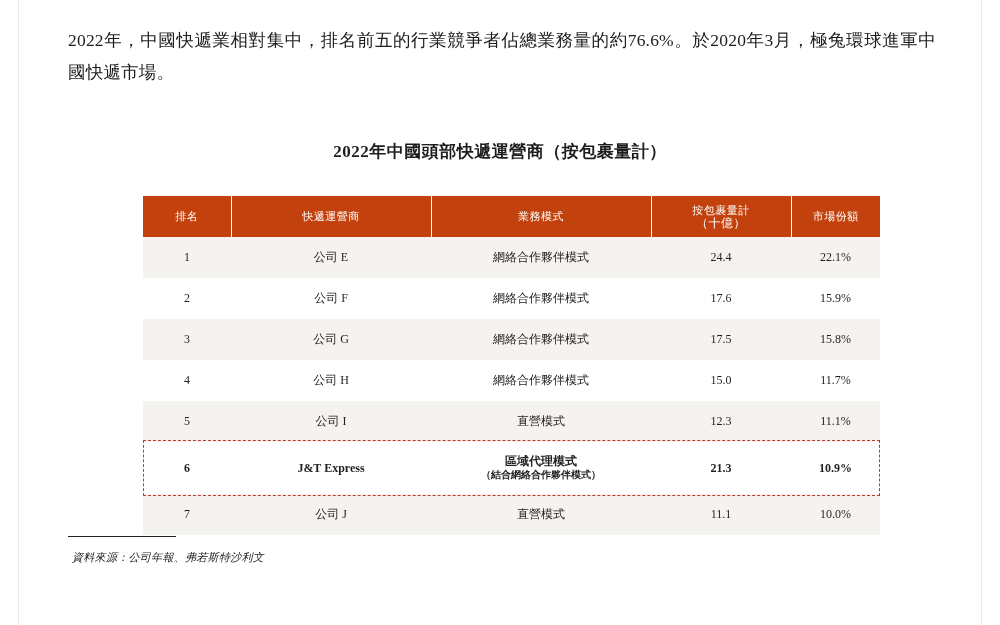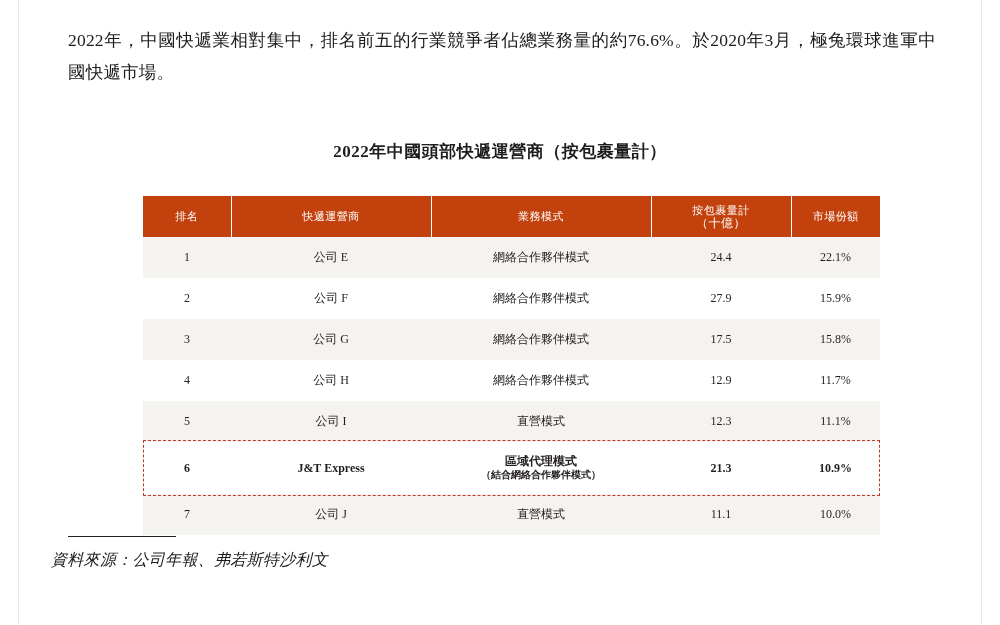--- a/index.html
+++ b/index.html
@@ -115,23 +115,23 @@
   .source-rule {
     position: absolute;
     left: 68px;
     top: 536px;
     width: 108px;
     height: 1px;
     background: #231f20;
   }
   .source {
     position: absolute;
-    left: 51px;
+    left: 72px;
     top: 550px;
-    font-size: 16px;
+    font-size: 11px;
     font-style: italic;
     letter-spacing: 0.3px;
     color: #1d1d1b;
   }
   .page-edge-left {
     position: absolute;
     left: 0;
     top: 0;
     width: 18px;
     height: 625px;
@@ -194,35 +194,35 @@
           <td>1</td>
           <td>公司 E</td>
           <td>網絡合作夥伴模式</td>
           <td>24.4</td>
           <td>22.1%</td>
         </tr>
         <tr class="even">
           <td>2</td>
           <td>公司 F</td>
           <td>網絡合作夥伴模式</td>
-          <td>27.9</td>
+          <td>17.6</td>
           <td>15.9%</td>
         </tr>
         <tr class="odd">
           <td>3</td>
           <td>公司 G</td>
           <td>網絡合作夥伴模式</td>
           <td>17.5</td>
           <td>15.8%</td>
         </tr>
         <tr class="even">
           <td>4</td>
           <td>公司 H</td>
           <td>網絡合作夥伴模式</td>
-          <td>12.9</td>
+          <td>15.0</td>
           <td>11.7%</td>
         </tr>
         <tr class="odd">
           <td>5</td>
           <td>公司 I</td>
           <td>直營模式</td>
           <td>12.3</td>
           <td>11.1%</td>
         </tr>
         <tr class="even highlight">

